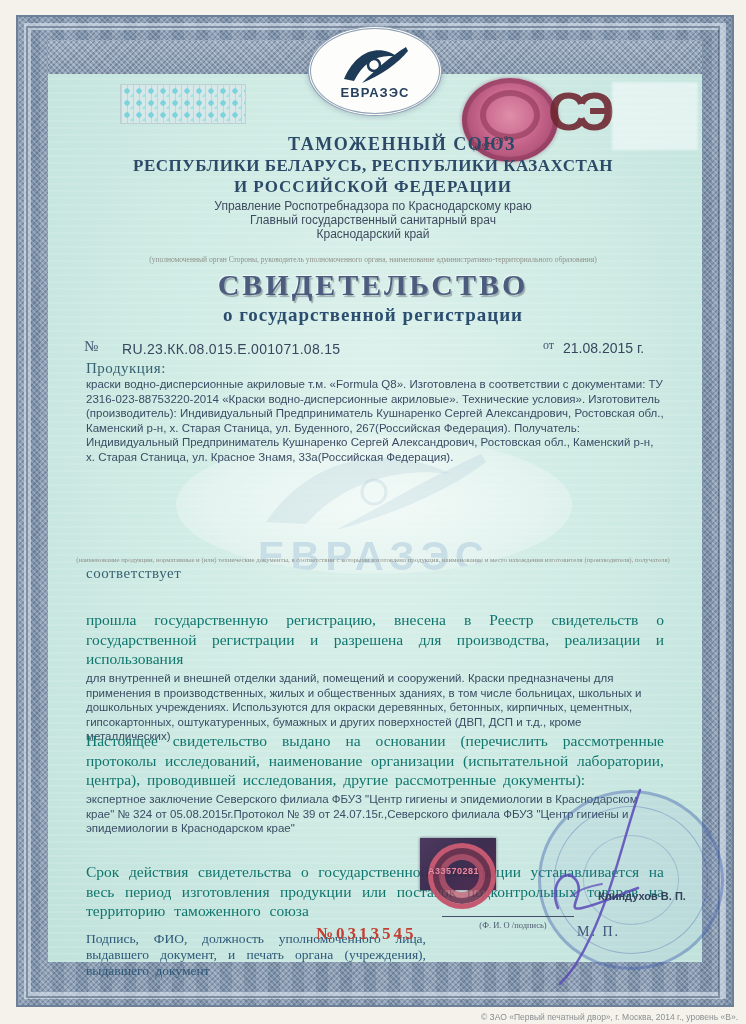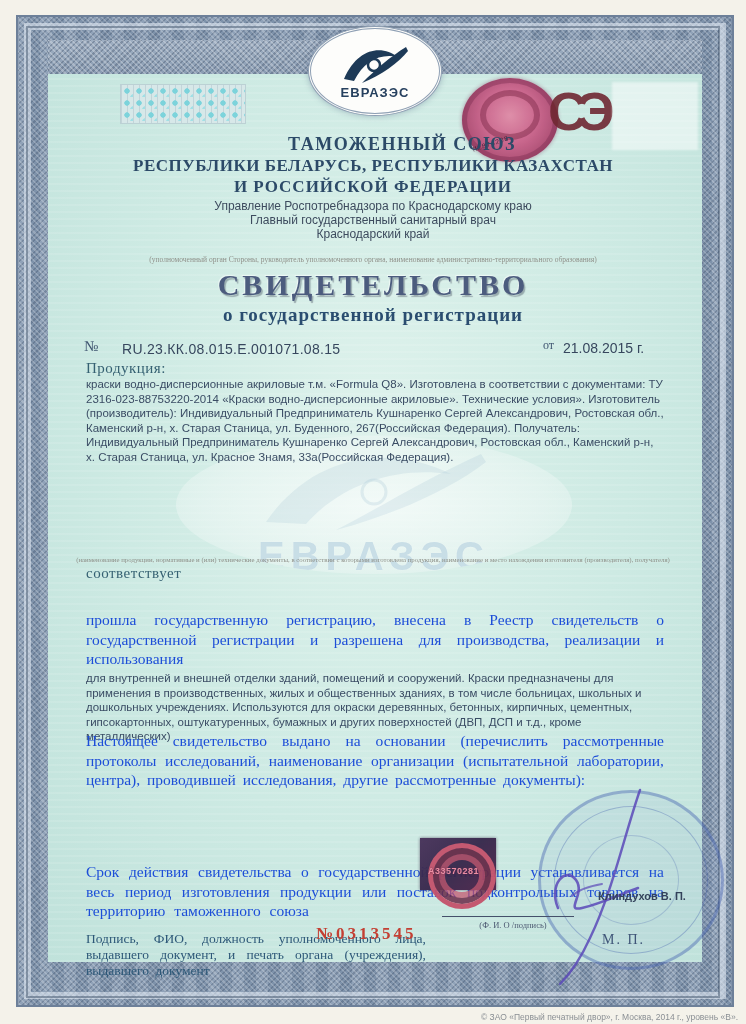--- a/index.html
+++ b/index.html
@@ -76,21 +76,21 @@
 
   
   .no-sign{left:84px;top:338px;font-size:15px;color:#3f5570;border-bottom:1px solid rgba(60,80,110,.0);}
   .no-val{left:122px;top:341px;font-family:"Liberation Sans",sans-serif;font-size:14px;color:#37475e;letter-spacing:.3px;}
   .ot-sign{left:543px;top:338px;font-size:12px;color:#3f5570;}
   .date-val{left:563px;top:340px;font-family:"Liberation Sans",sans-serif;font-size:14px;color:#37475e;}
 
   
   .h-serif{font-size:15px;color:#356172;letter-spacing:.5px;}
   .sans-par{font-family:"Liberation Sans",sans-serif;font-size:11.5px;line-height:14.5px;color:#3a4c64;text-align:left;}
-  .serif-par{font-size:15.5px;line-height:19.5px;color:#1d4ed8;text-align:justify;word-spacing:5px;}
+  .serif-par{font-size:15.5px;line-height:19.5px;color:#0f766e;text-align:justify;word-spacing:5px;}
 
   .prod-h{left:86px;top:360px;}
   .prod-t{left:86px;top:377px;width:578px;}
   .conf-h{left:86px;top:565px;}
   .conf-t{left:86px;top:582px;width:578px;}
   .reg-s{left:86px;top:610px;width:578px;}
   .use-t{left:86px;top:671px;width:578px;}
   .basis-s{left:86px;top:731px;width:578px;word-spacing:3px;}
   .docs-t2{left:86px;top:792px;width:578px;}
 
@@ -107,21 +107,21 @@
 
   
   .serial{left:316px;top:924px;font-size:17px;font-weight:bold;color:#c43f33;letter-spacing:3px;}
   .stamp{left:538px;top:790px;width:180px;height:174px;border-radius:50%;
     border:3px solid rgba(62,92,172,.40);background:rgba(96,134,204,.07);}
   .stamp::before{content:"";position:absolute;inset:13px;border-radius:50%;border:1.5px solid rgba(62,92,172,.35);}
   .stamp::after{content:"";position:absolute;inset:42px;border-radius:50%;border:1px solid rgba(62,92,172,.25);}
   .sig-name{left:598px;top:890px;font-family:"Liberation Sans",sans-serif;font-weight:bold;font-size:11px;color:#33415a;}
   .sig-line{left:442px;top:916px;width:132px;height:0;border-top:1.2px solid #46506b;}
   .sig-cap{left:448px;top:920px;width:130px;text-align:center;font-size:8.5px;color:#4a5870;}
-  .mp{left:602px;top:924px;font-size:14px;color:#3f5578;letter-spacing:2px;margin-top:8px;}
+  .mp{left:577px;top:924px;font-size:14px;color:#3f5578;letter-spacing:2px;}
   .signature-svg{left:520px;top:788px;pointer-events:none;}
 
   .copyright{right:8px;bottom:2px;font-family:"Liberation Sans",sans-serif;font-size:8.5px;color:#8a8f94;}
 </style>
 </head>
 <body>
 
 <div class="page">
 
   <div class="frame">
@@ -176,20 +176,21 @@
   <div class="abs h-serif prod-h">Продукция:</div>
   <div class="abs sans-par prod-t">краски водно-дисперсионные акриловые т.м. «Formula Q8». Изготовлена в соответствии с документами: ТУ 2316-023-88753220-2014 «Краски водно-дисперсионные акриловые». Технические условия». Изготовитель (производитель): Индивидуальный Предприниматель Кушнаренко Сергей Александрович, Ростовская обл., Каменский р-н, х. Старая Станица, ул. Буденного, 267(Российская Федерация).  Получатель: Индивидуальный Предприниматель Кушнаренко Сергей Александрович, Ростовская обл., Каменский р-н, х. Старая Станица, ул. Красное Знамя, 33а(Российская Федерация).</div>
   <div class="abs caption cap2">(наименование продукции, нормативные и (или) технические документы, в соответствии с которыми изготовлена продукция, наименование и место нахождения изготовителя (производителя), получателя)</div>
 
   <div class="abs h-serif conf-h">соответствует</div>
 
   <div class="abs serif-par reg-s">прошла государственную регистрацию, внесена в Реестр свидетельств о государственной регистрации и разрешена для производства, реализации и использования</div>
   <div class="abs sans-par use-t">для внутренней и внешней отделки зданий, помещений и сооружений. Краски предназначены для применения в производственных, жилых и общественных зданиях, в том числе больницах, школьных и дошкольных учреждениях. Используются для окраски деревянных, бетонных, кирпичных, цементных, гипсокартонных, оштукатуренных, бумажных и других поверхностей (ДВП, ДСП и т.д., кроме металлических)</div>
 
   <div class="abs serif-par basis-s">Настоящее свидетельство выдано на основании (перечислить рассмотренные протоколы исследований, наименование организации (испытательной лаборатории, центра), проводившей исследования, другие рассмотренные документы):</div>
+  <div class="abs sans-par docs-t2">экспертное заключение Северского филиала ФБУЗ "Центр гигиены и эпидемиологии в Краснодарском крае" № 324 от 05.08.2015г.Протокол № 39 от 24.07.15г.,Северского филиала ФБУЗ "Центр гигиены и эпидемиологии в Краснодарском крае"</div>
 
   <div class="abs serif-par validity">Срок действия свидетельства о государственной регистрации устанавливается на весь период изготовления продукции или поставок подконтрольных товаров на территорию таможенного союза</div>
 
   <div class="abs sig-label">Подпись, ФИО, должность уполномоченного лица, выдавшего документ, и печать органа (учреждения), выдавшего документ</div>
   <div class="abs holo-square">
     <div class="holo-num">А33570281</div>
   </div>
   <div class="abs serial">№0313545</div>
 
   <div class="abs stamp"></div>

